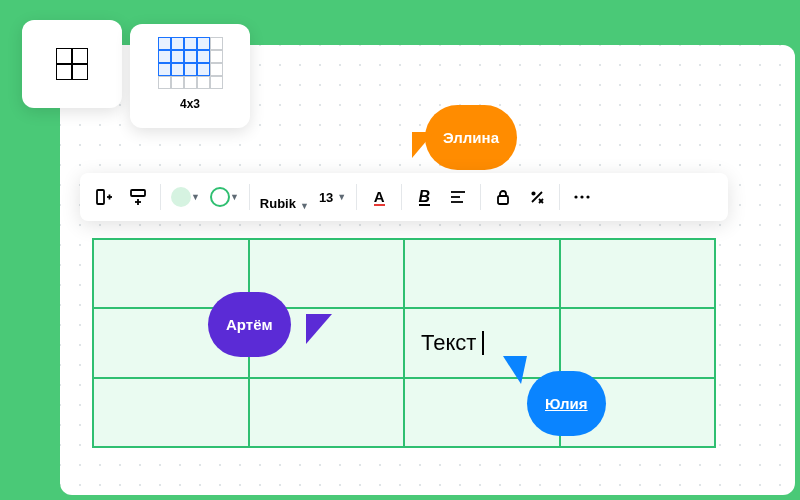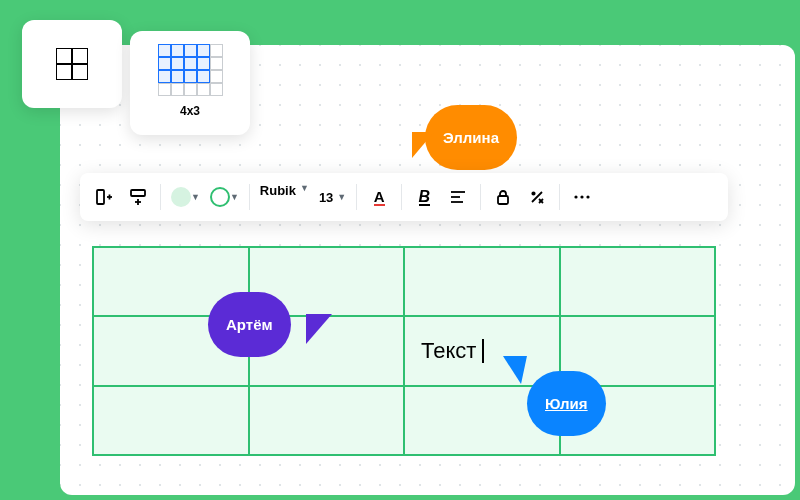--- a/index.html
+++ b/index.html
@@ -34,21 +34,21 @@
   justify-content: center;
 }
 .tool-tile.small {
   left: 22px;
   top: 20px;
   width: 100px;
   height: 88px;
 }
 .tool-tile.large {
   left: 130px;
-  top: 31px;
+  top: 24px;
   width: 120px;
   height: 104px;
   padding-bottom: 4px;
 }
 .tool-tile .grid-stack {
   display: grid;
   gap: 0;
 }
 .tool-tile.small .grid-stack {
   grid-template-columns: repeat(2, 16px);
@@ -132,21 +132,21 @@
   min-width: 24px;
   height: 28px;
   cursor: pointer;
   color: #000;
 }
 .toolbar .btn svg { display: block; }
 .toolbar .font-name {
   font-size: 13px;
   font-weight: 700;
   display: flex;
-  align-items: flex-start;
+  align-items: flex-end;
   gap: 4px;
 }
 .toolbar .font-size {
   font-size: 13px;
   font-weight: 700;
   display: flex;
   gap: 4px;
 }
 .chev { font-size: 9px; color: #5f6a74; }
 .color-swatch-fill {
@@ -157,21 +157,21 @@
 }
 .color-swatch-stroke {
   width: 20px;
   height: 20px;
   border-radius: 50%;
   border: 2.5px solid #2fbf71;
 }
 .table-grid {
   position: absolute;
   left: 92px;
-  top: 246px;
+  top: 238px;
   width: 624px;
   height: 210px;
   border: 1.5px solid #2fbf71;
   background: #eafbf1;
   display: grid;
   grid-template-columns: repeat(4, 1fr);
   grid-template-rows: repeat(3, 1fr);
 }
 .table-grid > div {
   border: 0.75px solid #2fbf71;

